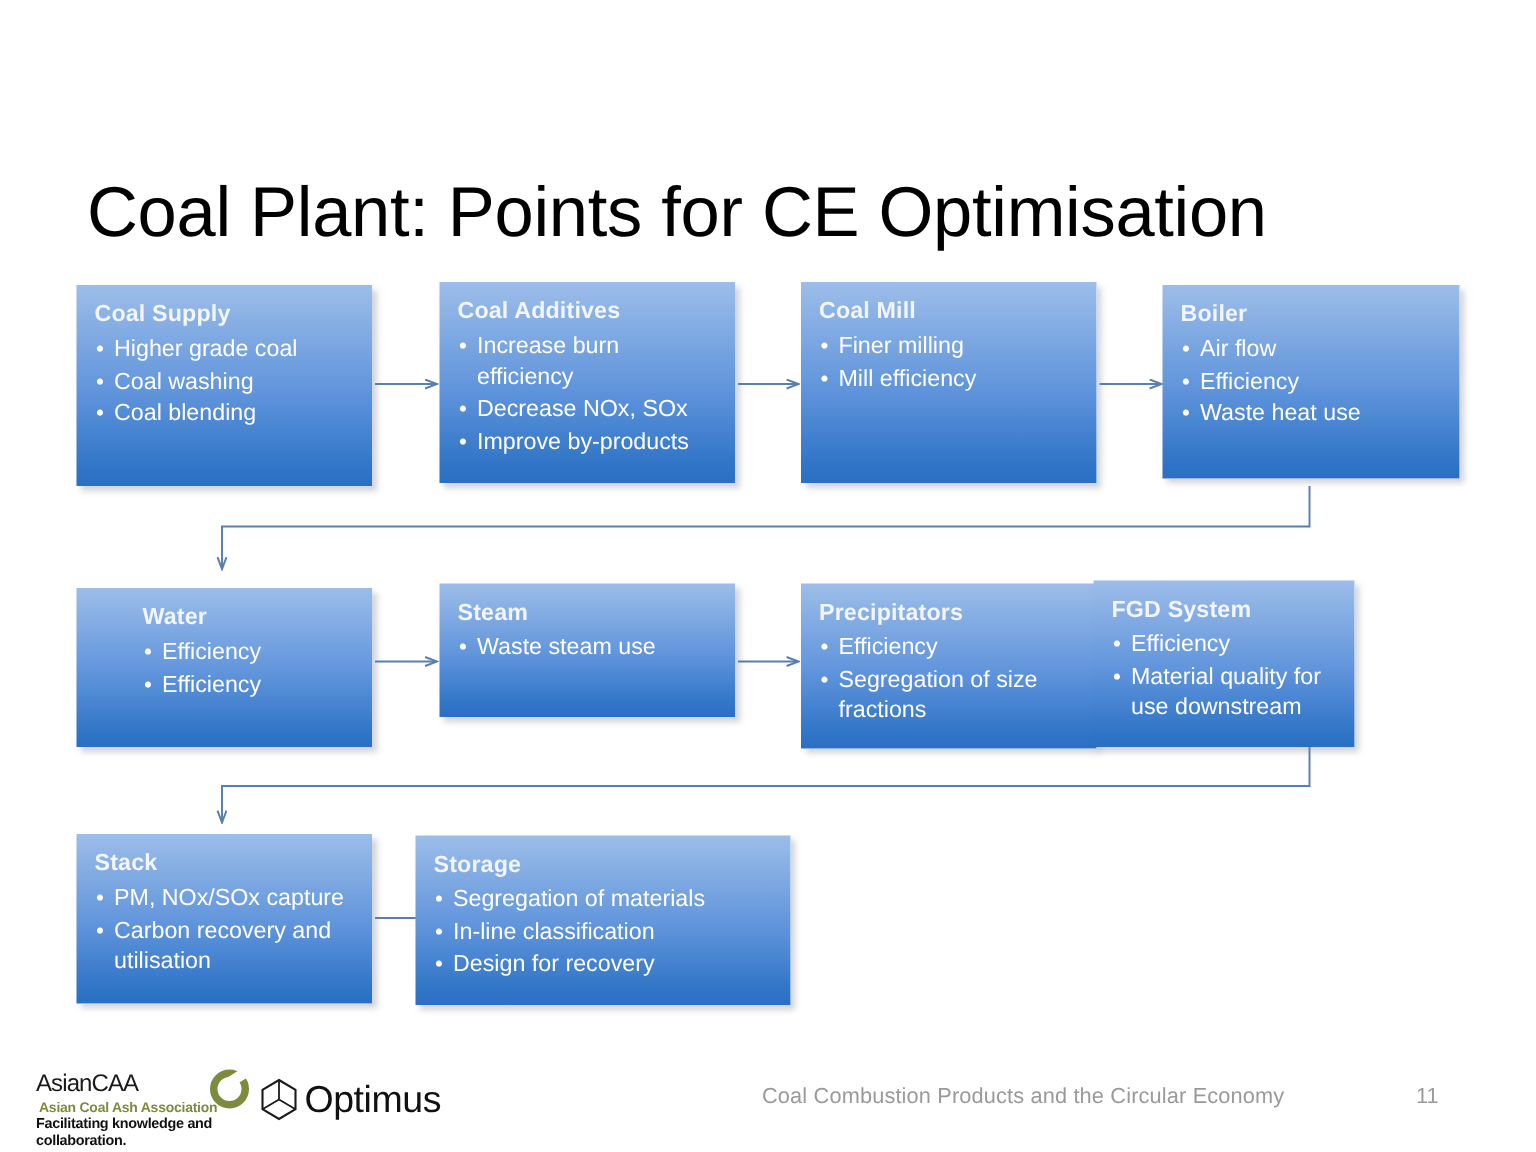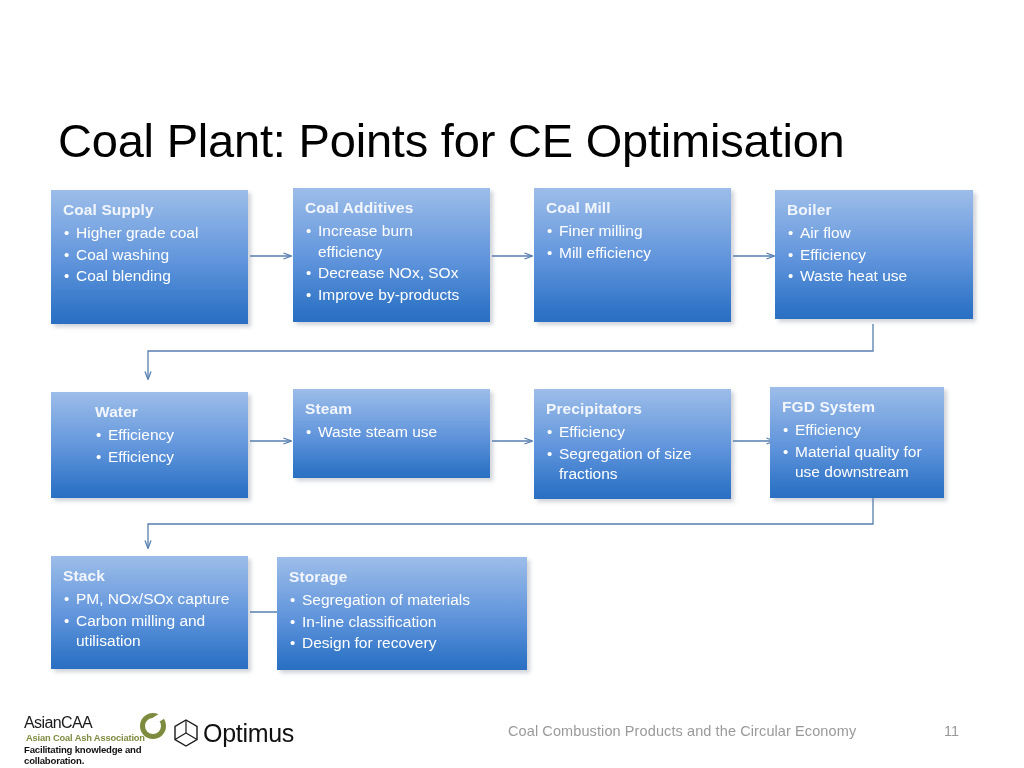--- a/index.html
+++ b/index.html
@@ -185,33 +185,33 @@
   </div>
 
   <div class="box" id="b6" style="left:534px;top:389px;width:197px;height:110px;">
     <div class="bt">Precipitators</div>
     <ul>
       <li>Efficiency</li>
       <li>Segregation of size fractions</li>
     </ul>
   </div>
 
-  <div class="box" id="b7" style="left:770px;top:387px;width:174px;height:111px;">
+  <div class="box" id="b7" style="left:729px;top:387px;width:174px;height:111px;">
     <div class="bt">FGD System</div>
     <ul>
       <li>Efficiency</li>
       <li>Material quality for use downstream</li>
     </ul>
   </div>
 
   <div class="box" id="b8" style="left:51px;top:556px;width:197px;height:113px;">
     <div class="bt">Stack</div>
     <ul>
       <li class="sm">PM, NOx/SOx capture</li>
-      <li>Carbon milling and utilisation</li>
+      <li>Carbon recovery and utilisation</li>
     </ul>
   </div>
 
   <div class="box" id="b9" style="left:277px;top:557px;width:250px;height:113px;">
     <div class="bt">Storage</div>
     <ul>
       <li>Segregation of materials</li>
       <li>In-line classification</li>
       <li>Design for recovery</li>
     </ul>

